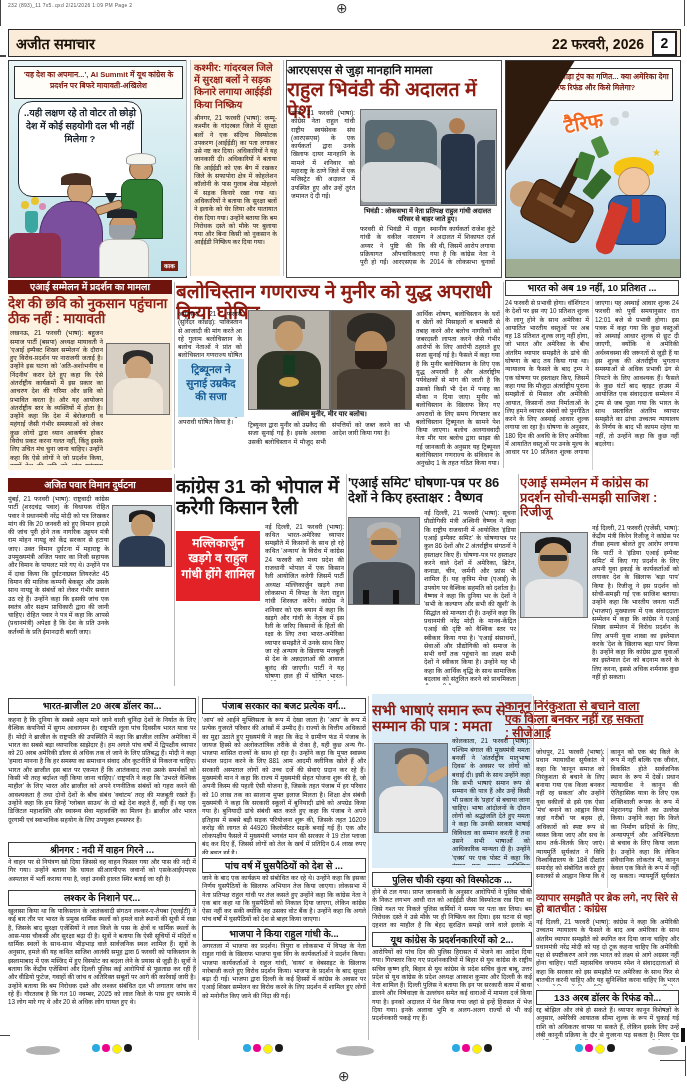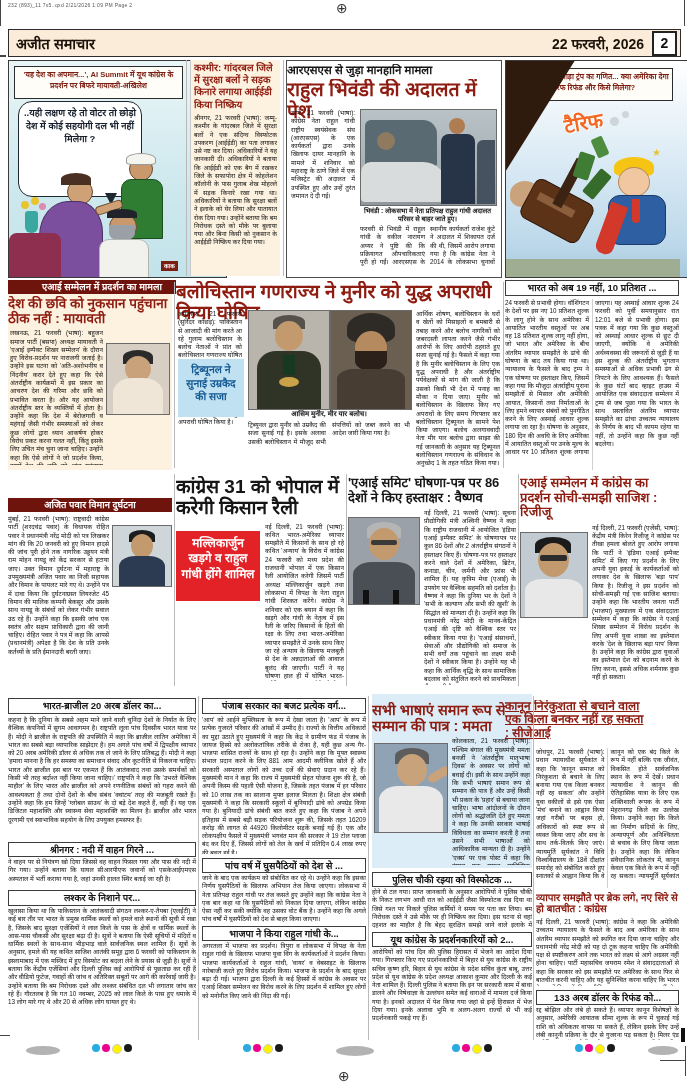--- a/index.html
+++ b/index.html
@@ -11,21 +11,21 @@
   .hl-maroon{color:#8e1c11;}
   .hl-black{color:#161616;}
   .headline{font-weight:bold;text-align:left;line-height:1.12;overflow:hidden;}
   .kicker{background:#6f140d;color:#fff;font-weight:bold;text-align:center;overflow:hidden;}
   .boxhead{border:1px solid #3d3d3d;background:#fff;font-weight:bold;text-align:center;
            font-size:9.5px;line-height:1.35;color:#161616;overflow:hidden;}
   .vr{background:#b9b9b9;width:1px;}
   .ph{position:absolute;border:1px solid #6b6b6b;overflow:hidden;}
   .ph span{position:absolute;display:block;}
   .cap{font-weight:bold;font-size:6.6px;line-height:1.22;text-align:center;overflow:hidden;}
-  .cartoon{border:1px solid #3a3a3a;overflow:hidden;padding-left:40px;}
+  .cartoon{border:1px solid #3a3a3a;overflow:hidden;}
   .cart-cap{background:#fffdf8;border:1px solid #2c2c2c;color:#7c1d12;font-weight:bold;
             font-size:7.6px;line-height:1.45;text-align:center;padding:2px 3px;overflow:hidden;}
   .bubble{background:#fff;border:1.5px solid #1f2730;border-radius:14px;color:#17202c;
           font-weight:bold;font-size:9.5px;line-height:1.35;text-align:center;padding:5px 4px;overflow:hidden;}
   .bluebox{background:#bfe1f2;color:#155a93;font-weight:bold;text-align:center;
            font-size:10.5px;line-height:1.3;padding:4px 2px;margin:3px 0;overflow:hidden;}
   .redbox{background:#e32227;color:#fff;font-weight:bold;text-align:center;
           font-size:12px;line-height:1.3;padding:5px 3px;overflow:hidden;}
   .dotrow{display:flex;gap:2px;}
   .dot{width:8px;height:8px;border-radius:50%;}
@@ -114,21 +114,21 @@
     <div class="abs" style="left:146px;top:86px;color:#e8c431;font-size:10px;">★</div>
     <div class="abs" style="left:108px;top:96px;width:40px;height:20px;border-radius:50% 50% 30% 30%;background:#f6c514;"></div>
     <div class="abs" style="left:112px;top:106px;width:30px;height:28px;border-radius:50%;background:#f0c7a0;border:1px solid #b68a5e;"></div>
     <div class="abs" style="left:102px;top:134px;width:56px;height:48px;border-radius:12px;background:#2e5fa3;border:1px solid #1c3b69;"></div>
     <div class="abs" style="left:96px;top:142px;width:18px;height:52px;background:#d2392b;transform:rotate(20deg);border-radius:0 0 8px 8px;"></div>
     <div class="abs" style="left:126px;top:138px;width:8px;height:24px;background:#d2392b;border-radius:0 0 4px 4px;"></div>
     <div class="abs" style="left:0;top:198px;width:174px;height:18px;background:#9fae93;"></div>
   </div>
 
   <div class="abs cream" style="left:8px;top:280px;width:164px;height:190px;">
-    <div class="kicker" style="width:164px;height:14px;font-size:9.5px;line-height:14px;padding-left:12px;">एआई सम्मेलन में प्रदर्शन का मामला</div>
+    <div class="kicker" style="width:164px;height:14px;font-size:9.5px;line-height:14px;">एआई सम्मेलन में प्रदर्शन का मामला</div>
     <div class="headline hl-maroon" style="font-size:13.5px;margin-top:2px;">देश की छवि को नुकसान पहुंचाना ठीक नहीं : मायावती</div>
     <div style="position:relative;margin:3px 2px 0 2px;height:136px;overflow:hidden;">
       <div class="ph" style="position:relative;float:right;left:0;top:0;width:62px;height:70px;margin:14px 0 2px 3px;background:#d8cfc4;">
         <span style="left:16px;top:6px;width:30px;height:14px;border-radius:50% 50% 0 0;background:#2b2b2b;"></span>
         <span style="left:18px;top:12px;width:26px;height:26px;border-radius:50%;background:#c9a27b;"></span>
         <span style="left:6px;top:34px;width:50px;height:36px;border-radius:40% 40% 0 0;background:#efe6d8;"></span>
       </div>
       <div class="bt">लखनऊ, 21 फरवरी (भाषा): बहुजन समाज पार्टी (बसपा) अध्यक्ष मायावती ने 'एआई इम्पैक्ट शिखर सम्मेलन' के दौरान हुए विरोध-प्रदर्शन पर नाराजगी जताई है। उन्होंने इस घटना को 'अति-अशोभनीय व निंदनीय' करार देते हुए कहा कि ऐसे अंतर्राष्ट्रीय कार्यक्रमों में इस प्रकार का आचरण देश की गरिमा और छवि को प्रभावित करता है। और यह आयोजन अंतर्राष्ट्रीय स्तर के व्यक्तियों में होता है। उन्होंने कहा कि देश में बेरोजगारी व महंगाई जैसी गंभीर समस्याओं को लेकर कुछ लोगों द्वारा ध्यान आकर्षण होकर विरोध प्रकट करना गलत नहीं, किंतु इसके लिए उचित मंच चुना जाना चाहिए। उन्होंने कहा कि ऐसे लोगों ने जो प्रदर्शन किया, उसमें देश की छवि को आंच पहुंचाना कतई ठीक नहीं। कार्यक्रम अंतर्राष्ट्रीय स्तर का न होता तो बात अलग थी। आगे से सावधानी की जरूरत है।</div>
     </div>
   </div>
@@ -155,21 +155,21 @@
     <div class="cap abs" style="left:72px;top:130px;width:162px;font-size:7px;">आसिम मुनीर, मीर यार बलोच।</div>
     <div class="bt abs" style="left:72px;top:141px;width:162px;height:47px;column-count:2;column-gap:6px;">ट्रिब्यूनल द्वारा मुनीर को उम्रकैद की सजा सुनाई गई है। इसके अलावा उसकी बलोचिस्तान में मौजूद सभी संपत्तियों को जब्त करने का भी आदेश जारी किया गया है।</div>
     <div class="bt abs" style="left:240px;top:30px;width:84px;height:158px;">आर्थिक शोषण, बलोचिस्तान के घरों व खेतों को मिसाइलों व बमबारी से तबाह करने और बलोच नागरिकों को जबरदस्ती लापता करने जैसे गंभीर आरोपों के लिए आरोपी ठहराते हुए सजा सुनाई गई है। फैसले में कहा गया है कि मुनीर बलोचिस्तान के लिए एक युद्ध अपराधी है और अंतर्राष्ट्रीय पर्यवेक्षकों से मांग की जाती है कि उसको किसी भी देश में पनाह का मौका न दिया जाए। मुनीर को बलोचिस्तान के खिलाफ किए गए अपराधों के लिए समय गिरफ्तार कर बलोचिस्तान ट्रिब्यूनल के सामने पेश किया जाएगा। बलोच अलगाववादी नेता मीर यार बलोच द्वारा साझा की गई जानकारी के अनुसार यह ट्रिब्यूनल बलोचिस्तान गणराज्य के संविधान के अनुच्छेद 1 के तहत गठित किया गया।</div>
   </div>
 
   <div class="abs" style="left:505px;top:280px;width:174px;height:190px;">
     <div class="boxhead" style="width:172px;height:14px;line-height:14px;">भारत को अब 19 नहीं, 10 प्रतिशत ...</div>
     <div class="bt c2" style="margin-top:3px;height:171px;">24 फरवरी से प्रभावी होगा। वॉशिंगटन के देशों पर इस नए 10 प्रतिशत शुल्क के लागू होने के साथ अमेरिका में आयातित भारतीय वस्तुओं पर अब वह 18 प्रतिशत शुल्क लागू नहीं होगा, जो भारत और अमेरिका के बीच अंतरिम व्यापार समझौते के ढांचे की घोषणा के बाद तय किया गया था। न्यायालय के फैसले के बाद ट्रम्प ने एक घोषणा पर हस्ताक्षर किए, जिसमें कहा गया कि मौजूदा अंतर्राष्ट्रीय पुराना समझौतों से मिसाल और अमेरिकी आयात, किसानों तथा निर्माताओं के लिए हमने व्यापार संबंधों को पुनर्गठित करने के लिए अस्थाई आधार शुल्क लगाया जा रहा है। घोषणा के अनुसार, 180 दिन की अवधि के लिए अमेरिका में आयातित वस्तुओं पर उनके मूल्य के आधार पर 10 प्रतिशत शुल्क लगाया जाएगा। यह अस्थाई आधार शुल्क 24 फरवरी को पूर्वी समयानुसार रात 12:01 बजे से प्रभावी होगा। इस पत्रक में कहा गया कि कुछ वस्तुओं को अस्थाई आधार शुल्क से छूट दी जाएगी, क्योंकि वे अमेरिकी अर्थव्यवस्था की जरूरतों से जुड़ी हैं या इस शुल्क की अंतर्राष्ट्रीय भुगतान समस्याओं से अधिक प्रभावी ढंग से निपटने के लिए आवश्यक हैं। फैसले के कुछ घंटों बाद व्हाइट हाउस में आयोजित एक संवाददाता सम्मेलन में ट्रम्प से जब पूछा गया कि भारत के साथ प्रस्तावित अंतरिम व्यापार समझौते का ढांचा उच्चतम न्यायालय के निर्णय के बाद भी कायम रहेगा या नहीं, तो उन्होंने कहा कि कुछ नहीं बदलेगा।</div>
   </div>
 
-  <div class="abs" style="left:8px;top:498px;width:164px;height:214px;">
+  <div class="abs" style="left:8px;top:478px;width:164px;height:214px;">
     <div class="kicker" style="width:164px;height:14px;font-size:9.5px;line-height:14px;">अजित पवार विमान दुर्घटना</div>
     <div style="position:relative;margin-top:3px;height:158px;overflow:hidden;">
       <div class="ph" style="position:relative;float:right;width:58px;height:60px;margin:10px 0 2px 3px;background:#cfd6da;">
         <span style="left:16px;top:4px;width:26px;height:12px;border-radius:50% 50% 0 0;background:#1d1d1d;"></span>
         <span style="left:18px;top:8px;width:22px;height:24px;border-radius:50%;background:#c39a6e;"></span>
         <span style="left:6px;top:30px;width:46px;height:30px;border-radius:35% 35% 0 0;background:#2c3a52;"></span>
       </div>
       <div class="bt">मुंबई, 21 फरवरी (भाषा): राष्ट्रवादी कांग्रेस पार्टी (शरदचंद्र पवार) के विधायक रोहित पवार ने प्रधानमंत्री नरेंद्र मोदी को पत्र लिखकर मांग की कि 20 जनवरी को हुए विमान हादसे की जांच पूरी होने तक नागरिक उड्डयन मंत्री राम मोहन नायडू को केंद्र सरकार से हटाया जाए। उक्त विमान दुर्घटना में महाराष्ट्र के उपमुख्यमंत्री अजित पवार का निजी सहायक और विमान के पायलट मारे गए थे। उन्होंने पत्र में दावा किया कि दुर्घटनाग्रस्त लियरजेट 45 विमान की मालिक कम्पनी बेकसूर और उसके साथ नायडू के संबंधों को लेकर गंभीर सवाल उठ रहे हैं। उन्होंने कहा कि इसकी जांच एक स्वतंत्र और सक्षम प्राधिकारी द्वारा की जानी चाहिए। रोहित पवार ने पत्र में कहा कि आपसे (प्रधानमंत्री) अपेक्षा है कि देश के प्रति उनके कर्तव्यों के प्रति ईमानदारी बरती जाए।</div>
     </div>
   </div>

